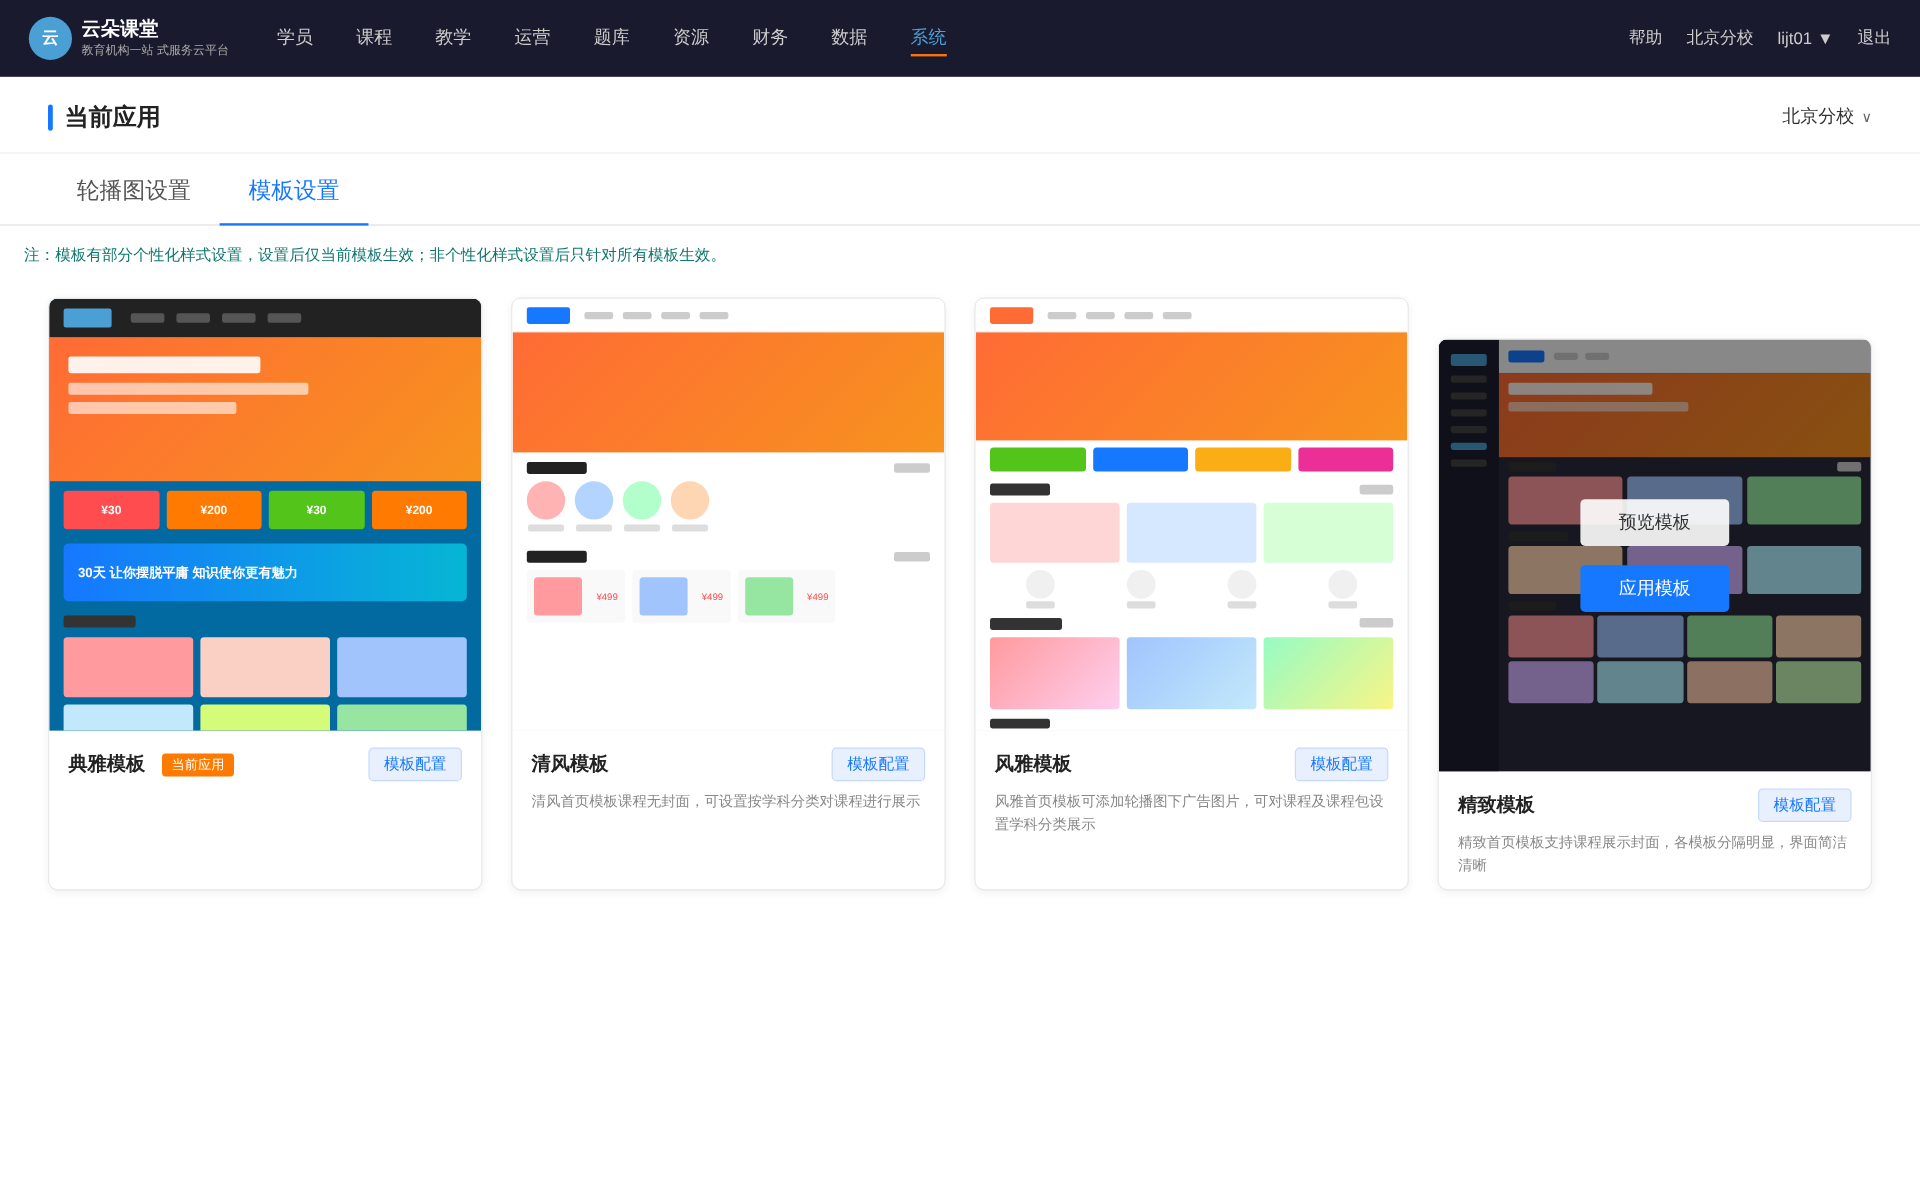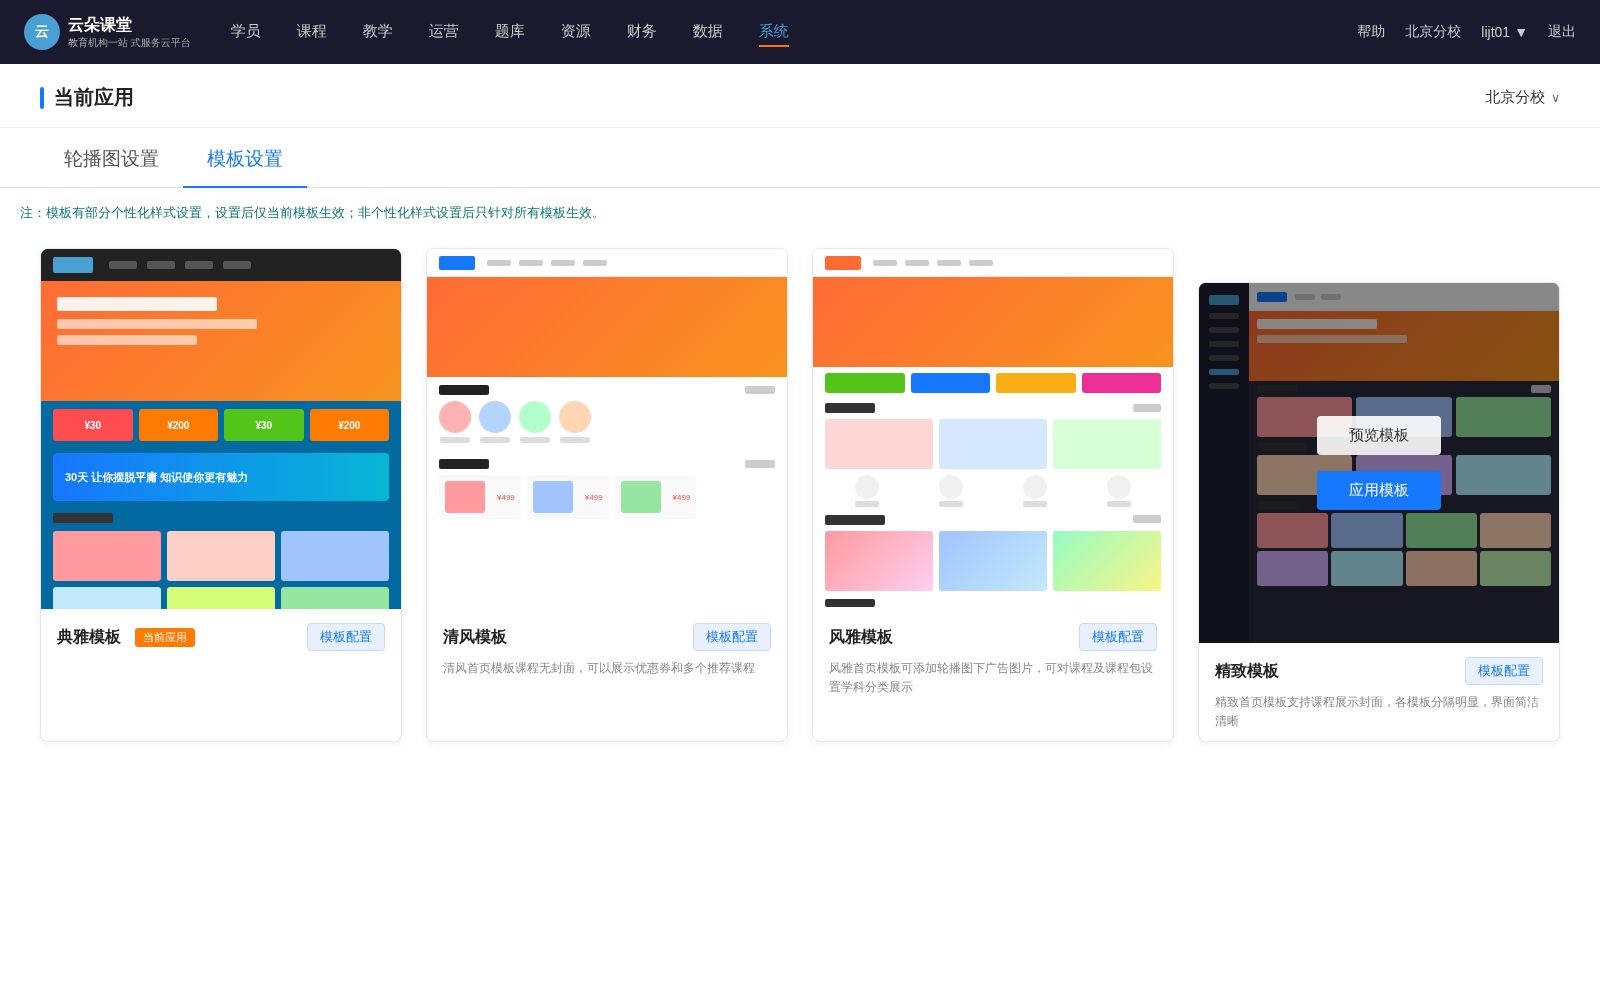--- a/index.html
+++ b/index.html
@@ -508,21 +508,21 @@
             </div>
           </div>
 
         </div>
       </div>
       <div class="template-footer">
         <div class="template-name-row">
           <span class="template-name">清风模板</span>
           <button class="btn-config">模板配置</button>
         </div>
-        <div class="template-desc">清风首页模板课程无封面，可以展示优惠券和多个推荐课程</div>
+        <div class="template-desc">清风首页模板课程无封面，可设置按学科分类对课程进行展示</div>
       </div>
     </div>
 
     <div class="template-card">
       <div class="template-preview">
         <div style="width:100%;height:100%;overflow:hidden;background:white;">
           <div class="ms3-header">
             <div class="ms3-logo"></div>
             <div class="ms2-nav">
               <div class="ms2-nav-i"></div>

